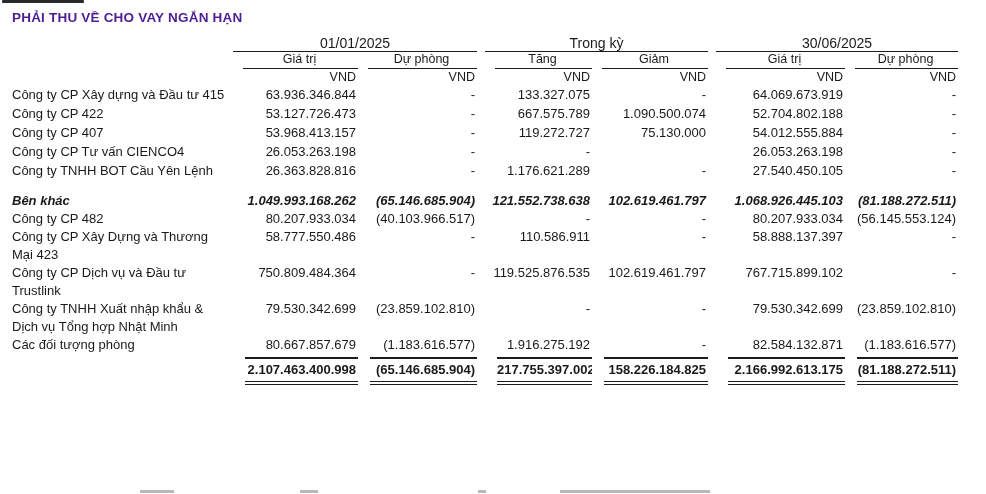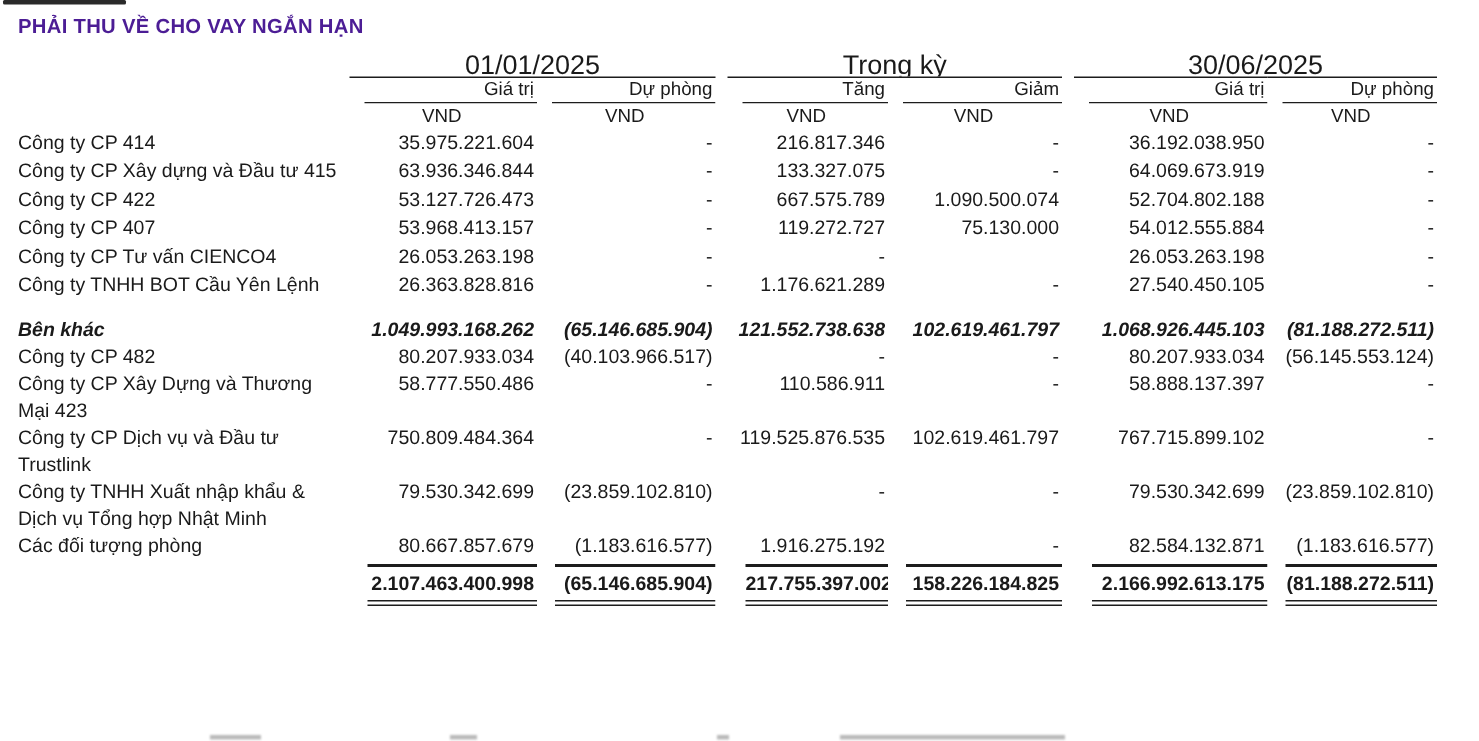--- a/index.html
+++ b/index.html
@@ -15,27 +15,27 @@
   .title {
     font-size:13.5px; font-weight:bold; letter-spacing:.2px;
     margin:0 0 10px 0; color:#4c1d95;
   }
   table.fin {
     border-collapse:collapse; table-layout:fixed;
     width:946px; font-size:13px; color:#1a1a1a;
   }
   td { padding:0; vertical-align:top; overflow:hidden; }
   
-  tr.grp-row td { line-height:16px; font-size:18px; }
+  tr.grp-row td { line-height:16px; font-size:14px; }
   td.grp { text-align:center; border-bottom:1.5px solid #1c1c1c; }
   tr.subh-row td { line-height:15px; font-size:12.5px; }
-  td.subh { text-align:right; }
+  td.subh { text-align:center; }
   td.subh .seg { display:block; border-bottom:1.5px solid #1c1c1c; margin-left:10px; padding:0 2px 1px 0; }
   tr.vnd-row td { line-height:16px; font-size:12.5px; }
-  td.vnd { text-align:center; padding-right:2px; }
+  td.vnd { text-align:right; padding-right:2px; }
   
   td.lbl { white-space:pre-line; line-height:19px; padding-right:4px; }
   td.num { text-align:right; line-height:19px; padding-right:2px; }
   tr.section-row td { font-weight:bold; font-style:italic; }
   tr.sec2 td { line-height:18px; }
   tr.spacer-row td { border:0; }
   
   tr.total-row td.num { font-weight:bold; padding:0; }
   tr.total-row .tot {
     display:block; margin-left:12px;
@@ -117,31 +117,20 @@
         <td></td>
         <td class="vnd">VND</td>
         <td class="vnd">VND</td>
         <td></td>
         <td class="vnd">VND</td>
         <td class="vnd">VND</td>
       </tr>
     </thead>
     <tbody>
         <tr>
-          <td class="lbl">Công ty CP 414</td>
-          <td class="num">35.975.221.604</td>
-          <td class="num">-</td>
-          <td class=""></td>
-          <td class="num">216.817.346</td>
-          <td class="num">-</td>
-          <td class=""></td>
-          <td class="num">36.192.038.950</td>
-          <td class="num">-</td>
-        </tr>
-        <tr>
           <td class="lbl">Công ty CP Xây dựng và Đầu tư 415</td>
           <td class="num">63.936.346.844</td>
           <td class="num">-</td>
           <td class=""></td>
           <td class="num">133.327.075</td>
           <td class="num">-</td>
           <td class=""></td>
           <td class="num">64.069.673.919</td>
           <td class="num">-</td>
         </tr>

